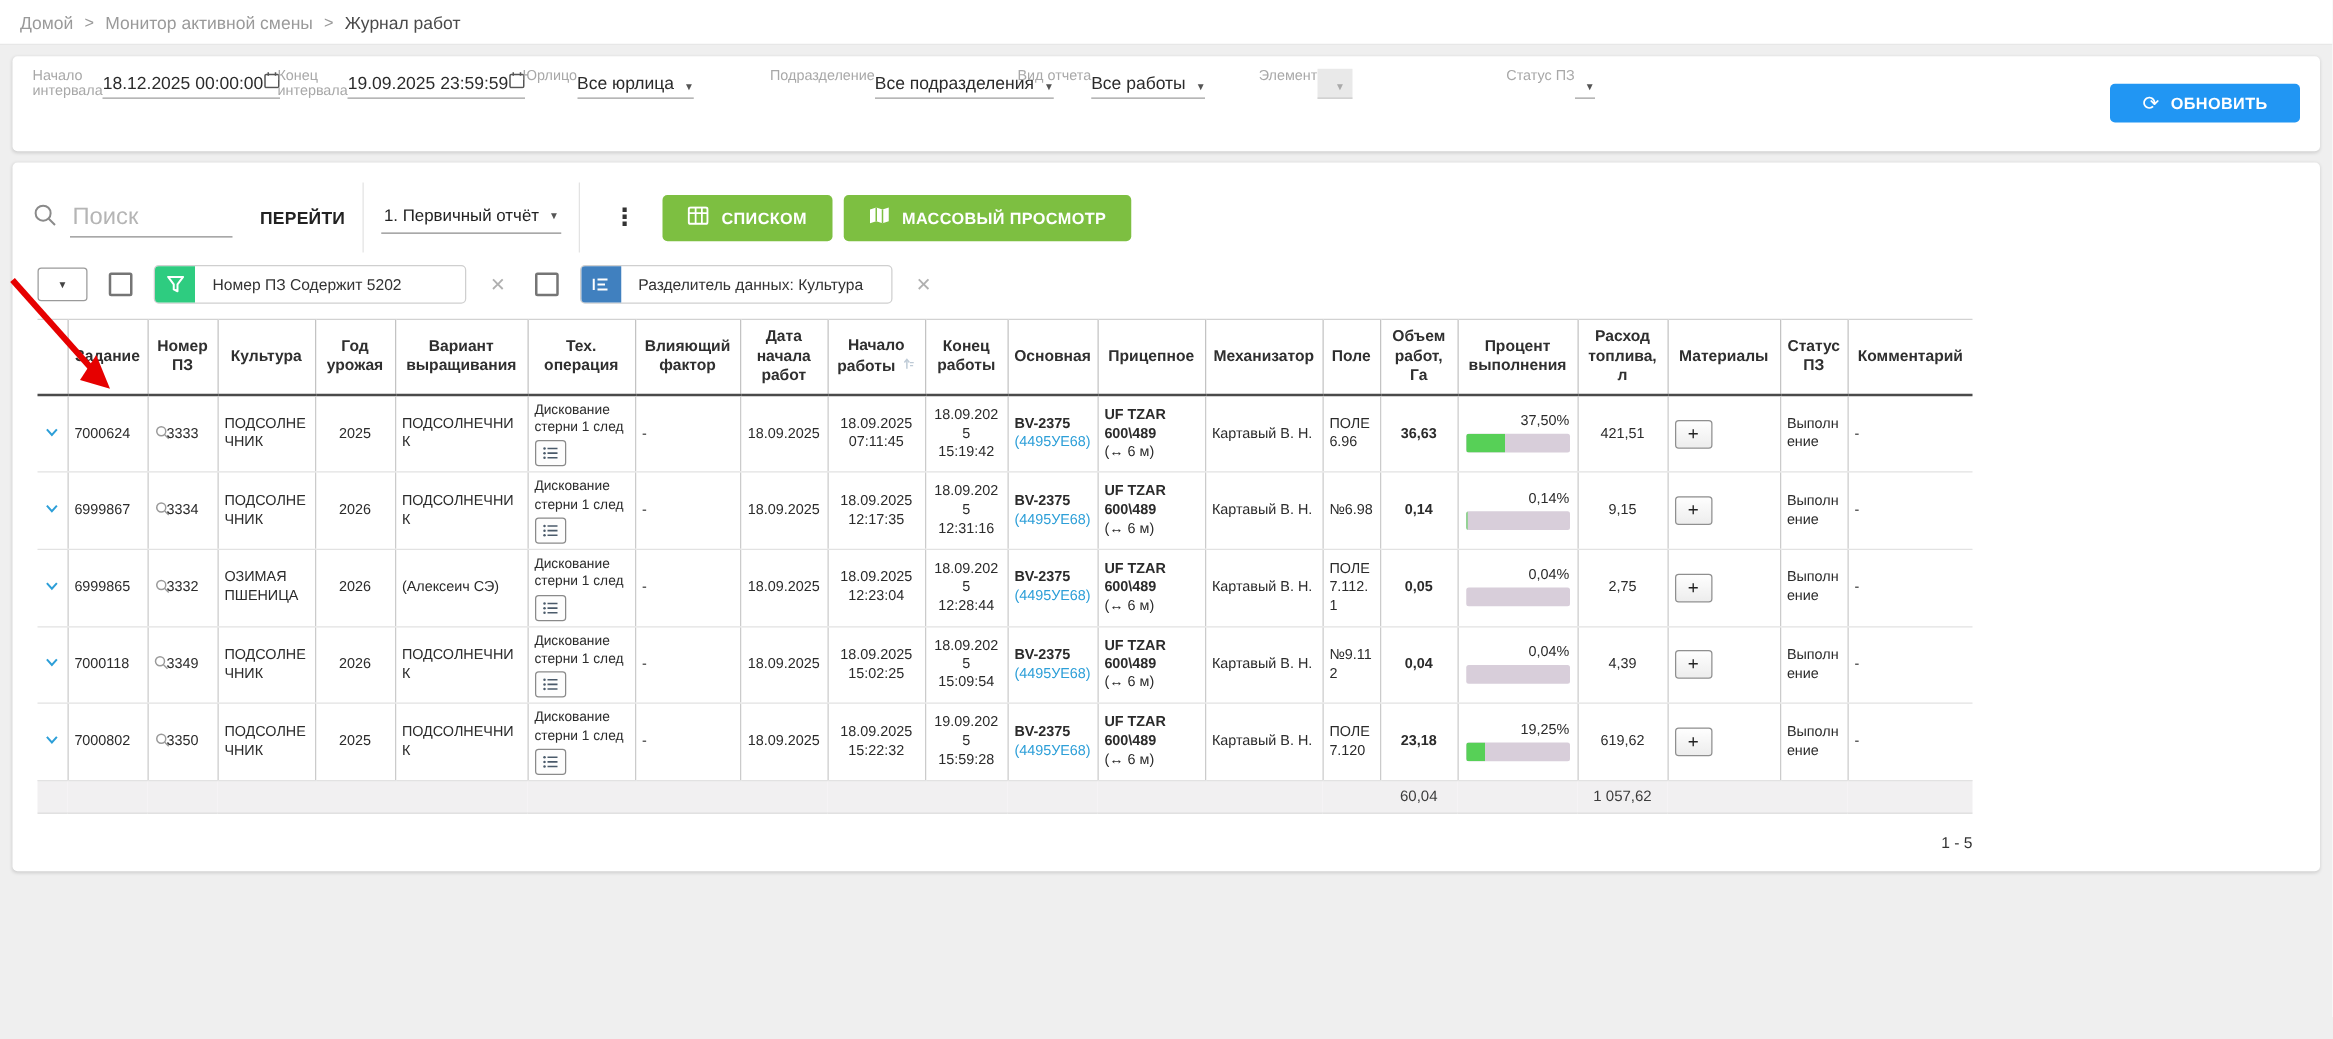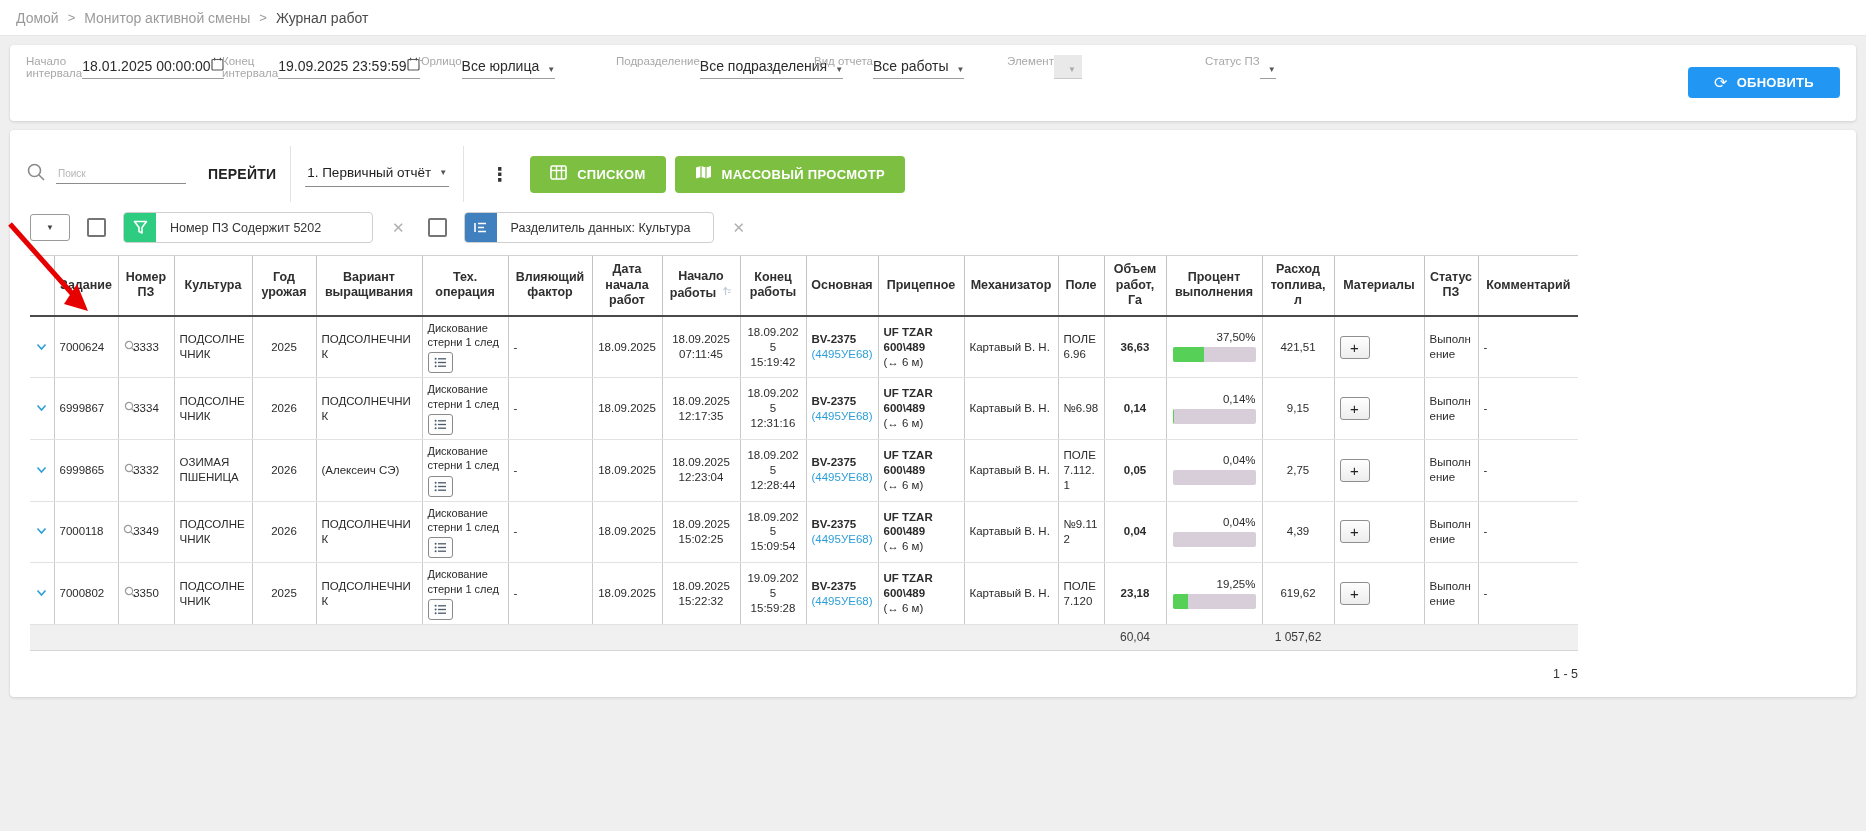--- a/index.html
+++ b/index.html
@@ -25,21 +25,21 @@
   .sel-arrow { font-size:8px; color:#555; margin-left:8px; }
   .sel-arrow.dim { color:#aaa; }
   .w175{width:178px}.w180{width:180px}.w175b{width:175px}.w160{width:168px}
   .refresh-btn { margin-left:auto; margin-top:12px; background:#2196f3; color:#fff; border:none; border-radius:4px;
     height:31px; padding:0 26px; font-size:13px; font-weight:bold; display:flex; align-items:center; gap:9px; cursor:pointer; font-family:inherit; letter-spacing:.3px;}
   .refresh-glyph { font-size:16px; font-weight:normal; }
   
   .main-card { padding:16px 16px 12px 16px; min-height:470px; position:relative; }
   .toolbar { display:flex; align-items:center; height:56px; }
   .search-wrap { display:flex; align-items:center; gap:10px; }
-  .search-input { border:none; border-bottom:1px solid #8c8c8c; width:130px; font-size:10px; padding:4px 2px; outline:none; font-family:inherit; color:#333;}
+  .search-input { border:none; border-bottom:1px solid #8c8c8c; width:130px; font-size:19px; padding:4px 2px; outline:none; font-family:inherit; color:#333;}
   .search-input::placeholder { color:#b5b5b5; }
   .go-btn { font-size:14px; font-weight:bold; color:#222; background:none; border:none; margin-left:22px; cursor:pointer; font-family:inherit; letter-spacing:.2px;}
   .vdivider { width:1px; height:56px; background:#e3e3e3; margin:0 14px; }
   .report-select { display:flex; align-items:center; border-bottom:1px solid #8c8c8c; padding:4px 2px 6px 2px; font-size:13.5px; color:#222; cursor:pointer; min-width:128px;}
   .kebab { font-size:19px; font-weight:bold; color:#333; padding:0 12px; cursor:pointer; letter-spacing:0;}
   .green-btn { background:#7dbf41; color:#fff; border:none; border-radius:4px; height:37px; padding:0 20px;
     font-size:13px; font-weight:bold; display:flex; align-items:center; gap:10px; cursor:pointer; margin-left:9px; font-family:inherit; letter-spacing:.3px;}
   
   .chips-row { display:flex; align-items:center; margin:10px 0 12px 4px; gap:9px; position:relative;}
   .mini-drop { width:40px; height:27px; border:1px solid #9a9a9a; border-radius:3px; background:#fff; font-size:8px; color:#444; cursor:pointer;}
@@ -86,21 +86,21 @@
   <span class="crumb-sep">&gt;</span>
   <span class="crumb">Монитор активной смены</span>
   <span class="crumb-sep">&gt;</span>
   <span class="crumb active">Журнал работ</span>
 </div>
 
 <div class="card filter-card">
   <div class="ffield w175">
     <span class="flabel">Начало интервала</span>
     <div class="fctrl">
-      <span class="val">18.01.2025 00:00:00</span>
+      <span class="val">18.12.2025 00:00:00</span>
       <span class="cal-icon">
         <svg width="13" height="14" viewBox="0 0 13 14">
             <rect x="1" y="2.5" width="11" height="10.5" rx="1" fill="none" stroke="#555" stroke-width="1.2"></rect>
             <line x1="3.6" y1="0.8" x2="3.6" y2="3.6" stroke="#555" stroke-width="1.2"></line>
             <line x1="9.4" y1="0.8" x2="9.4" y2="3.6" stroke="#555" stroke-width="1.2"></line>
           </svg>
       </span>
     </div>
   </div>
   <div class="ffield w175">

